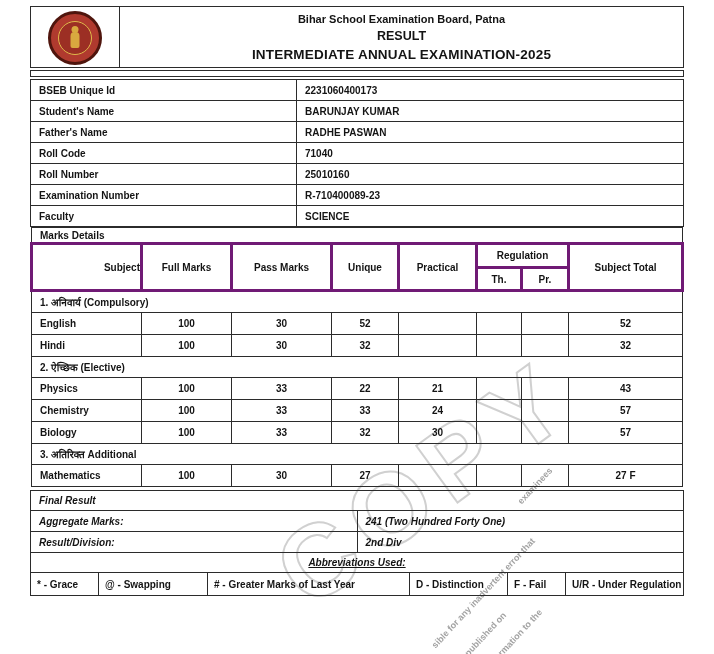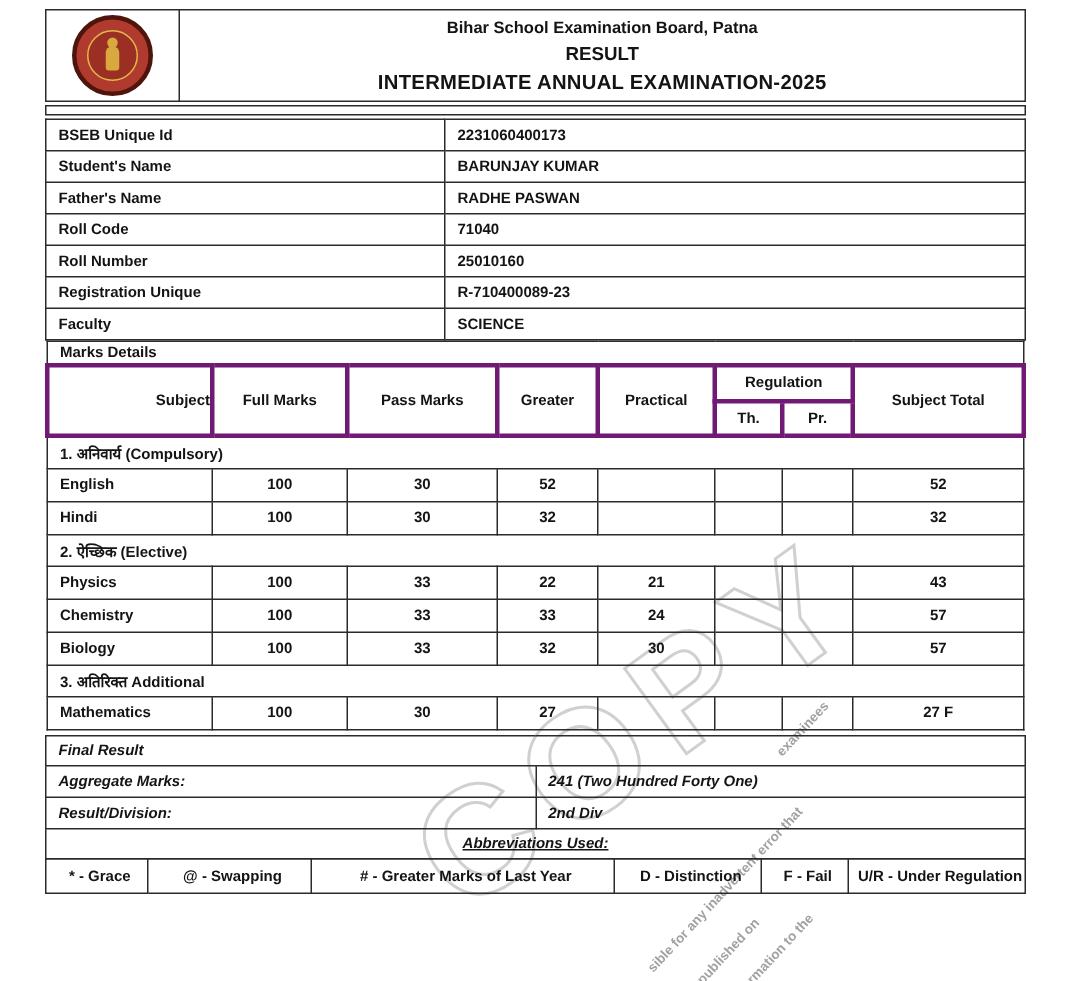--- a/index.html
+++ b/index.html
@@ -54,21 +54,21 @@
   .data-row td { height:21px; }
   .num { text-align:center; padding:0; }
   
   .final-table td { height:19px;font-style:italic; }
   .final-table .row2 td { height:20px; }
   .final-table .lbl { width:255px; }
   .abbr-title-cell { text-align:center; padding:0; }
   .abbr-title-cell span { text-decoration:underline; }
   .gap { height:3px; }
   
-  .abbr-table { margin-top:-1px;text-align:center; }
+  .abbr-table { margin-top:-1px; }
   .abbr-table td { height:22px; padding-left:6px; }
   .ab1{width:59px}.ab2{width:100px}.ab3{width:193px}.ab4{width:89px}.ab5{width:49px}.ab6{width:auto}
   
   .wm-copy {
     position:absolute; left:235px; top:425px; width:380px; z-index:1;
     transform:rotate(-36deg); transform-origin:center;
     font-size:102px; font-weight:bold; letter-spacing:12px; text-align:center;
     color:rgba(255,255,255,0); -webkit-text-stroke:2px rgba(150,150,150,0.45);
     font-family:"Liberation Sans",sans-serif; pointer-events:none;
   }
@@ -129,21 +129,21 @@
     </tr>
     <tr>
       <td class="lbl">Roll Code</td>
       <td>71040</td>
     </tr>
     <tr>
       <td class="lbl">Roll Number</td>
       <td>25010160</td>
     </tr>
     <tr>
-      <td class="lbl">Registration Unique</td>
+      <td class="lbl">Examination Number</td>
       <td>R-710400089-23</td>
     </tr>
     <tr>
       <td class="lbl">Faculty</td>
       <td>SCIENCE</td>
     </tr>
   </tbody>
     </table>
 
   <table class="marks-table">
@@ -158,21 +158,21 @@
         <col class="col-total">
     </colgroup>
     <tbody>
         <tr class="marks-title-row">
       <td colspan="8">Marks Details</td>
     </tr>
     <tr class="hdr-row1">
       <th rowspan="2" class="hdr-subject">Subject</th>
       <th rowspan="2">Full Marks</th>
       <th rowspan="2">Pass Marks</th>
-      <th rowspan="2">Greater</th>
+      <th rowspan="2">Unique</th>
       <th rowspan="2">Practical</th>
       <th colspan="2">Regulation</th>
       <th rowspan="2">Subject Total</th>
     </tr>
     <tr class="hdr-row2">
       <th>Th.</th>
       <th>Pr.</th>
     </tr>
 
     <tr class="group-row">

